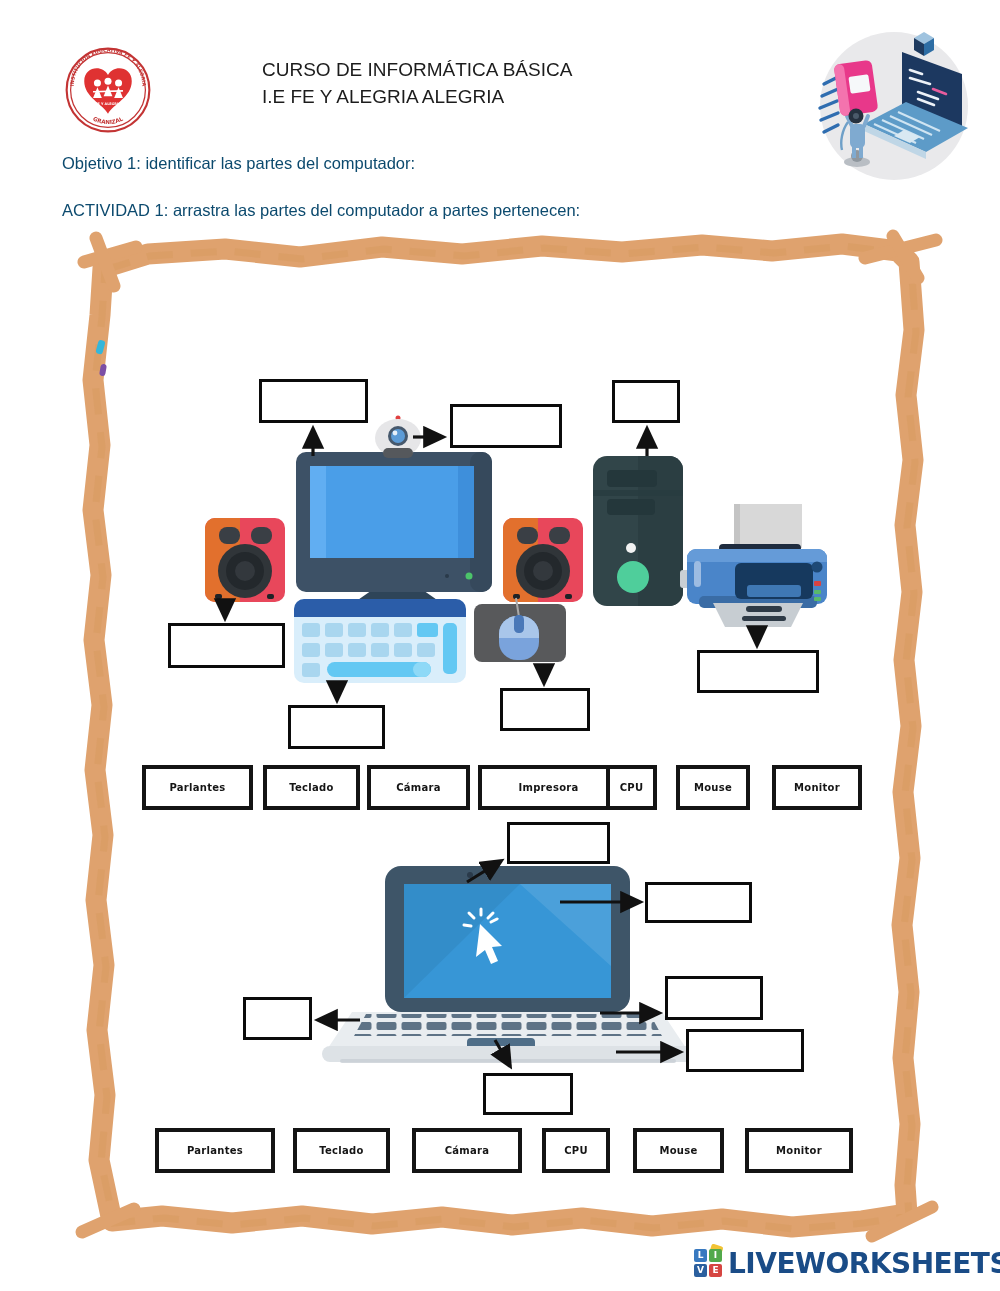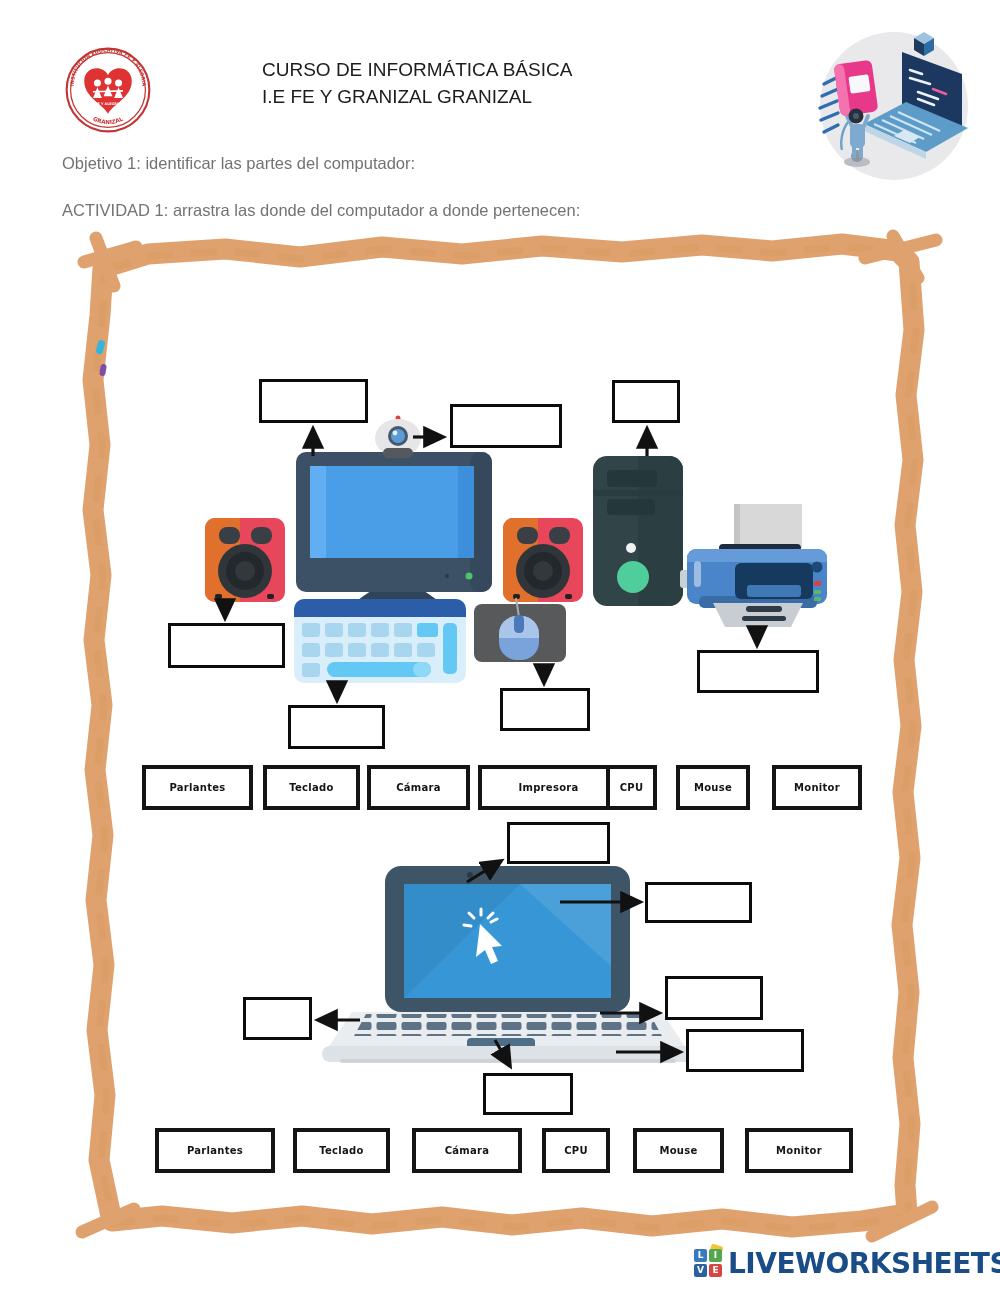--- a/index.html
+++ b/index.html
@@ -1,21 +1,21 @@
 <!DOCTYPE html>
 <html><head>
 <meta charset="utf-8">
 <style>
   html,body{margin:0;padding:0;background:#ffffff;}
   .page{position:relative;width:1000px;height:1291px;background:#fff;overflow:hidden;
         font-family:"Liberation Sans",sans-serif;color:#1b1b1b;}
   .abs{position:absolute;}
   .title-block{position:absolute;left:262px;top:56px;width:500px;
                font-size:19px;line-height:27px;color:#1c1c1c;}
-  .instr{position:absolute;left:62px;font-size:16.5px;color:#737373;}
+  .instr{position:absolute;left:62px;font-size:16.5px;color:#0c4a6e;}
   .zone{position:absolute;background:#fff;border:3px solid #0b0b0b;box-sizing:border-box;}
   .chip{position:absolute;height:45px;display:flex;align-items:center;justify-content:center;
         background:#fff;border:4px solid #141414;box-sizing:border-box;
         font-family:"DejaVu Sans",sans-serif;font-weight:bold;font-size:10px;
         letter-spacing:.3px;color:#151515;cursor:grab;}
   .gfx{position:absolute;left:0;top:0;}
   .lw{position:absolute;left:694px;top:1247px;display:flex;align-items:center;}
   .lw-tiles{position:relative;width:30px;height:30px;margin-right:4px;}
   .lw-tile{position:absolute;width:13px;height:13px;display:flex;align-items:center;justify-content:center;
            color:#fff;font-family:"DejaVu Sans",sans-serif;font-weight:bold;font-size:9px;border-radius:2px;}
@@ -50,21 +50,21 @@
       <path d="M33,59 L38,47 L43,59 Z"></path>
         <path d="M45,57 L50,45 L55,57 Z"></path>
         <path d="M57,59 L62,47 L67,59 Z"></path>
       <line x1="33" y1="52" x2="67" y2="51" stroke="#fff" stroke-width="1.8"></line>
     </g>
     <text x="50" y="66.5" text-anchor="middle" font-family="DejaVu Sans, sans-serif" font-size="3.8" fill="#fff" font-weight="bold">FE Y ALEGRIA</text>
   </svg>
 
   <div class="title-block">
     <div>CURSO DE INFORMÁTICA BÁSICA</div>
-    <div>I.E FE Y GRANIZAL GRANIZAL</div>
+    <div>I.E FE Y ALEGRIA ALEGRIA</div>
   </div>
 
   <svg class="abs" style="left:808px;top:26px" width="168" height="158" viewBox="0 0 168 158">
     <circle cx="86" cy="80" r="74" fill="#E9E9EB"></circle>
     <g stroke="#2F6DB0" stroke-width="3.4" stroke-linecap="round">
       <line x1="16" y1="58" x2="30" y2="51"></line>
         <line x1="14" y1="70" x2="30" y2="63"></line>
       <line x1="12" y1="82" x2="29" y2="75"></line>
         <line x1="13" y1="94" x2="30" y2="87"></line>
       <line x1="16" y1="106" x2="30" y2="99"></line>
@@ -106,21 +106,21 @@
         <rect x="29" y="36" width="10" height="52" rx="5" fill="#F473AE"></rect>
         <rect x="42" y="50" width="20" height="17" rx="2" fill="#F6F8FA"></rect>
       </g>
       <circle cx="48" cy="90" r="7.5" fill="#25313F"></circle>
       <circle cx="48" cy="90" r="3" fill="#4A5A6A"></circle>
       <path d="M40,96 C34,104 32,116 34,124" stroke="#6FA0C8" stroke-width="2.4" fill="none"></path>
     </g>
   </svg>
 
   <div class="instr" style="top:154px">Objetivo 1: identificar las partes del computador:</div>
-  <div class="instr" style="top:201px">ACTIVIDAD 1: arrastra las donde del computador a donde pertenecen:</div>
+  <div class="instr" style="top:201px">ACTIVIDAD 1: arrastra las partes del computador a partes pertenecen:</div>
 
   <svg class="gfx" width="1000" height="1291" viewBox="0 0 1000 1291">
     <defs>
       <marker id="ah" markerWidth="9" markerHeight="8" refX="6.2" refY="3.5" orient="auto">
         <path d="M0,0 L7.5,3.5 L0,7 Z" fill="#111"></path>
       </marker>
       <pattern id="lapKeys" width="25" height="12" patternUnits="userSpaceOnUse">
         <rect x="1.5" y="2" width="20" height="8" rx="2" fill="#5E7386"></rect>
       </pattern>
     </defs>

